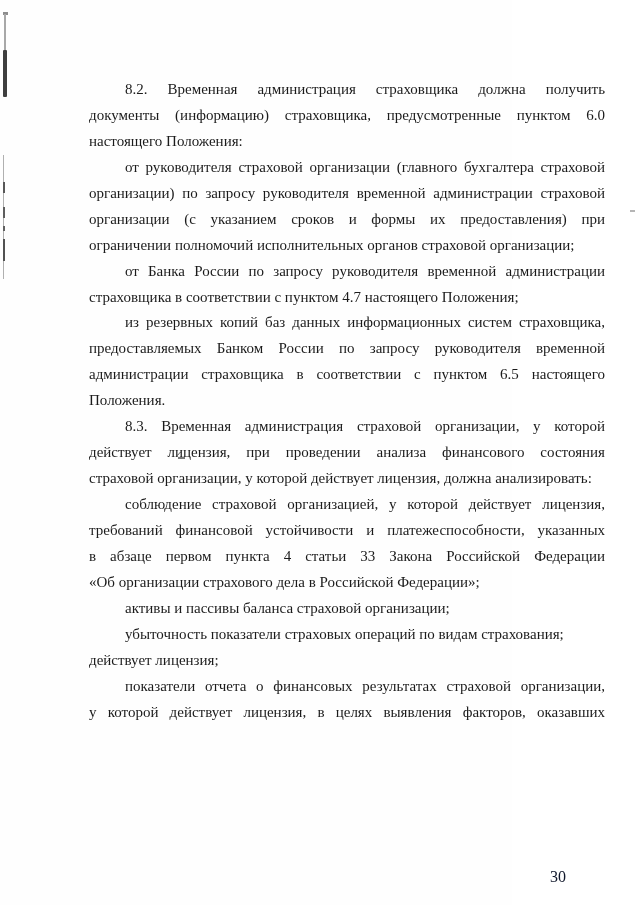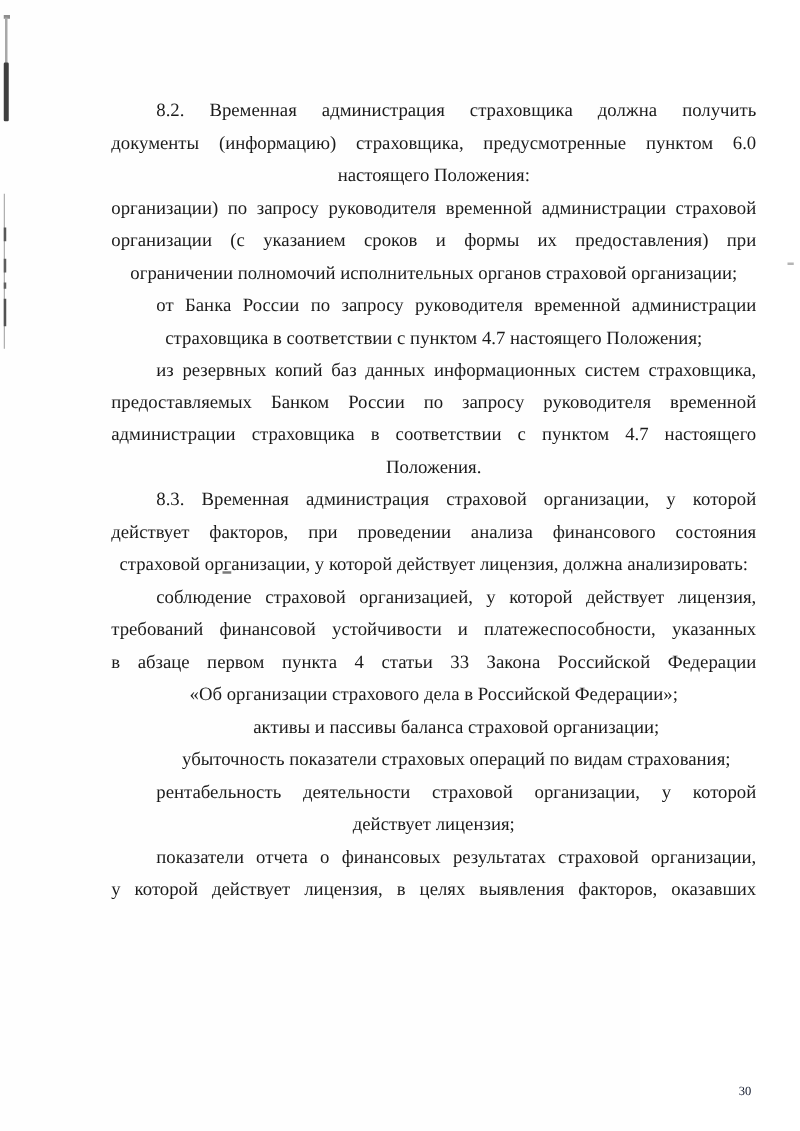--- a/index.html
+++ b/index.html
@@ -23,35 +23,35 @@
     left: 89px;
     top: 77px;
     width: 516px;
     font-size: 15px;
     color: #1b1b1b;
   }
   .para { margin: 0; padding: 0; }
   .ln {
     height: 25.95px;
     line-height: 25.95px;
-    text-align: center;
+    text-align: left;
     white-space: normal;
   }
   .j {
     text-align: justify;
     text-align-last: justify;
   }
   .ind { padding-left: 36px; }
   .page-number {
     position: absolute;
-    left: 576px;
+    left: 538px;
     top: 868px;
     width: 40px;
     text-align: center;
-    font-size: 10px;
+    font-size: 16px;
     color: #0f172a;
     font-family: "Liberation Serif", "DejaVu Serif", serif;
   }
   
   .art { position: absolute; pointer-events: none; }
   .art-a-tick   { left: 3px;  top: 12px;  width: 5px;   height: 3px;   background: #8d8d8d; }
   .art-a-line   { left: 4px;  top: 14px;  width: 1.5px; height: 37px;  background: #a8a8a8; }
   .art-a-bar    { left: 3px;  top: 50px;  width: 4px;   height: 47px;  background: #3f3f3f; border-radius: 1px; }
   .art-b-line   { left: 3px;  top: 155px; width: 1.4px; height: 124px; background: #b0b0b0; }
   .art-b-seg1   { left: 2.5px; top: 182px; width: 2.4px; height: 11px; background: #575757; }
@@ -80,60 +80,60 @@
   <div class="doc">
 
     <div class="para">
       <div class="ln j ind">8.2.  Временная  администрация  страховщика  должна  получить</div>
       <div class="ln j">документы  (информацию)  страховщика,  предусмотренные  пунктом  6.0</div>
       <div class="ln">настоящего Положения:</div>
     </div>
 
 
     <div class="para">
+      <div class="ln j ind">от руководителя страховой организации (главного бухгалтера страховой</div>
       <div class="ln j">организации) по запросу руководителя временной администрации страховой</div>
       <div class="ln j">организации  (с  указанием  сроков  и  формы  их  предоставления)  при</div>
       <div class="ln">ограничении полномочий исполнительных органов страховой организации;</div>
     </div>
 
     <div class="para">
       <div class="ln j ind">от  Банка  России  по  запросу  руководителя  временной  администрации</div>
       <div class="ln">страховщика в соответствии с пунктом 4.7 настоящего Положения;</div>
     </div>
 
     <div class="para">
       <div class="ln j ind">из резервных копий баз данных информационных систем страховщика,</div>
       <div class="ln j">предоставляемых  Банком  России  по  запросу  руководителя  временной</div>
-      <div class="ln j">администрации  страховщика  в  соответствии  с  пунктом 4.7  настоящего</div>
+      <div class="ln j">администрации  страховщика  в  соответствии  с  пунктом 6.5  настоящего</div>
       <div class="ln">Положения.</div>
     </div>
 
     <div class="para">
       <div class="ln j ind">8.3.  Временная  администрация  страховой  организации,  у  которой</div>
-      <div class="ln j">действует  факторов,  при  проведении  анализа  финансового  состояния</div>
+      <div class="ln j">действует  лицензия,  при  проведении  анализа  финансового  состояния</div>
       <div class="ln">страховой организации, у которой действует лицензия, должна анализировать:</div>
     </div>
 
     <div class="para">
       <div class="ln j ind">соблюдение  страховой  организацией,  у  которой  действует  лицензия,</div>
       <div class="ln j">требований  финансовой  устойчивости  и  платежеспособности,  указанных</div>
       <div class="ln j">в  абзаце  первом  пункта  4  статьи  33  Закона  Российской  Федерации</div>
       <div class="ln">«Об организации страхового дела в Российской Федерации»;</div>
     </div>
 
     <div class="para">
       <div class="ln ind">активы и пассивы баланса страховой организации;</div>
     </div>
 
     <div class="para">
       <div class="ln ind">убыточность показатели страховых операций по видам страхования;</div>
     </div>
 
     <div class="para">
-      <div class="ln j ind">рентабельность  деятельности  страховой  организации,  у  которой</div>
       <div class="ln">действует лицензия;</div>
     </div>
 
     <div class="para">
       <div class="ln j ind">показатели  отчета  о  финансовых  результатах  страховой  организации,</div>
       <div class="ln j">у  которой  действует  лицензия,  в  целях  выявления  факторов,  оказавших</div>
     </div>
 
   </div>
 

